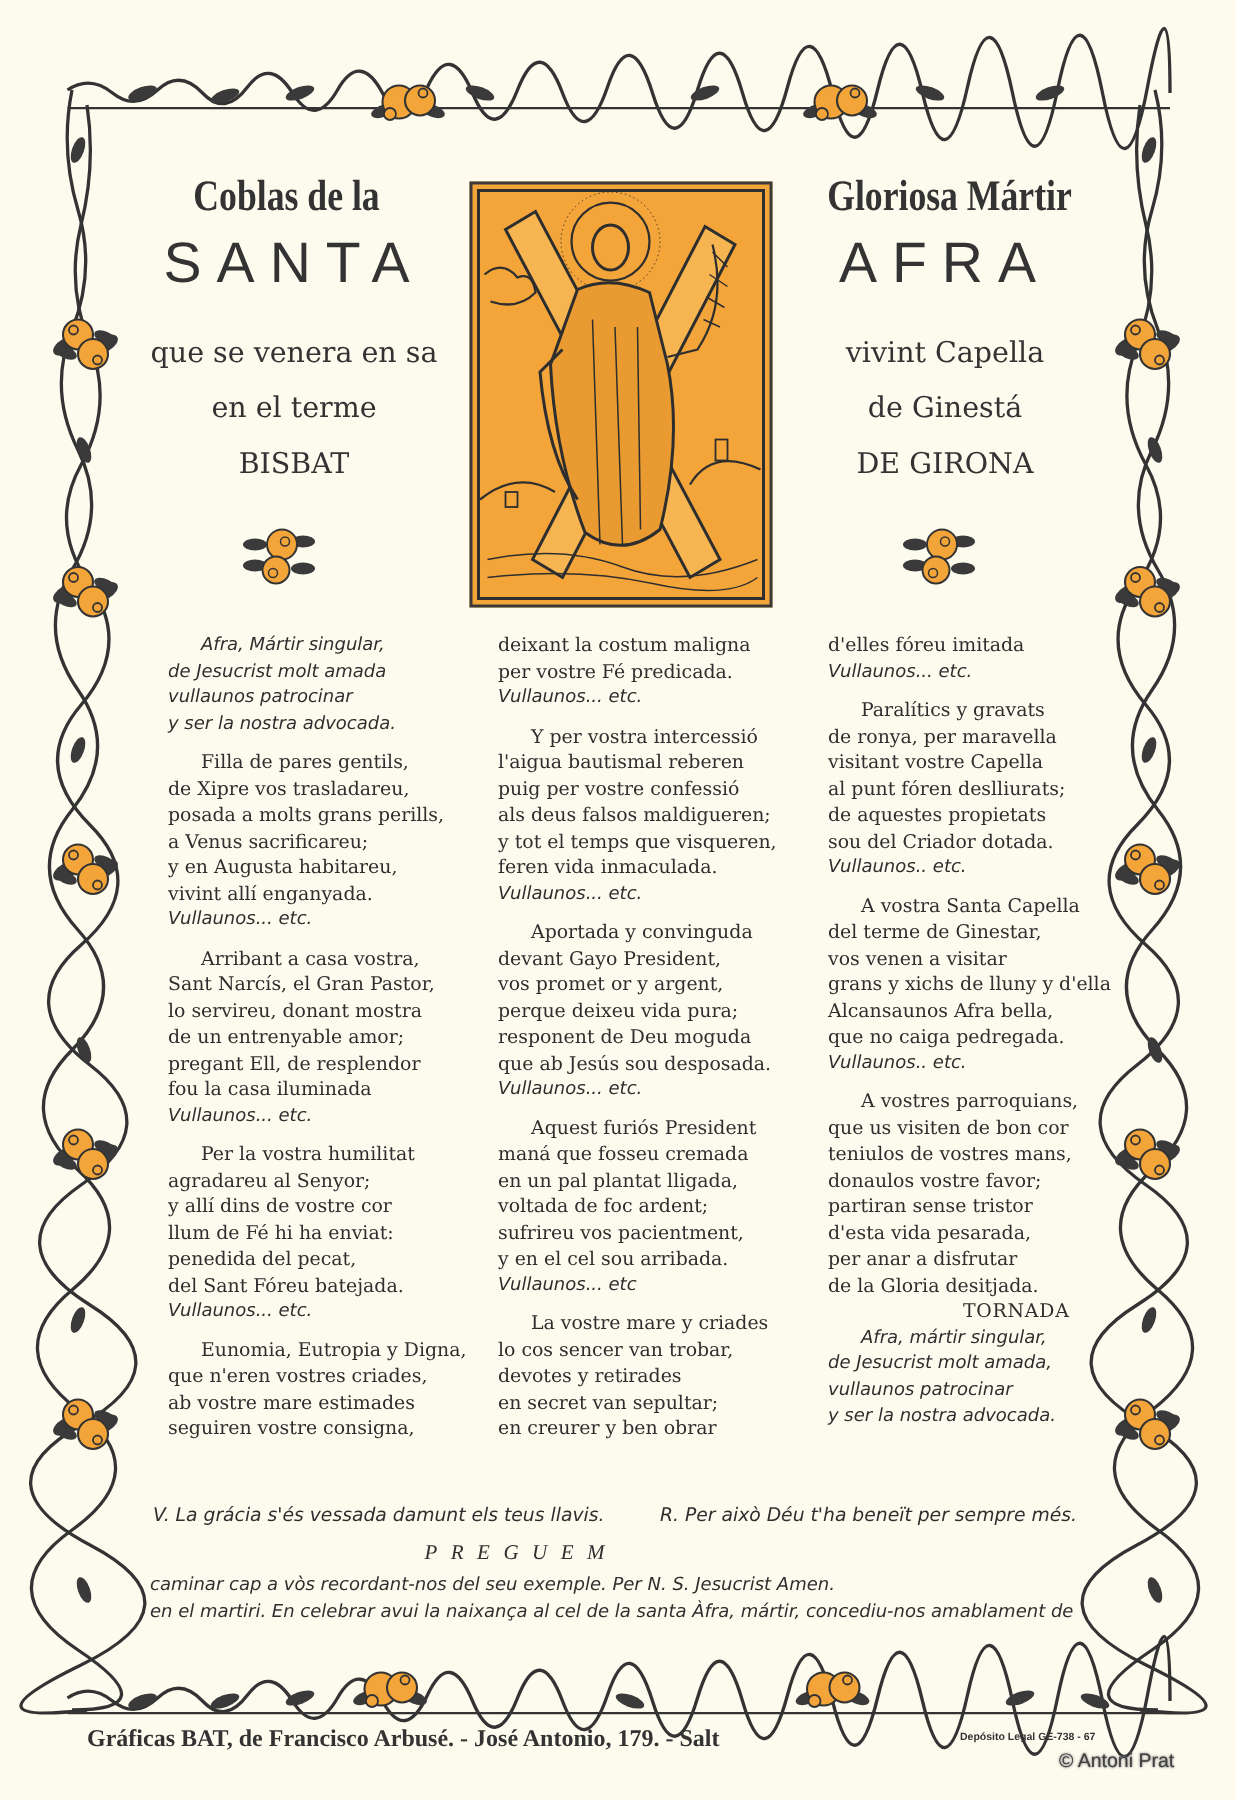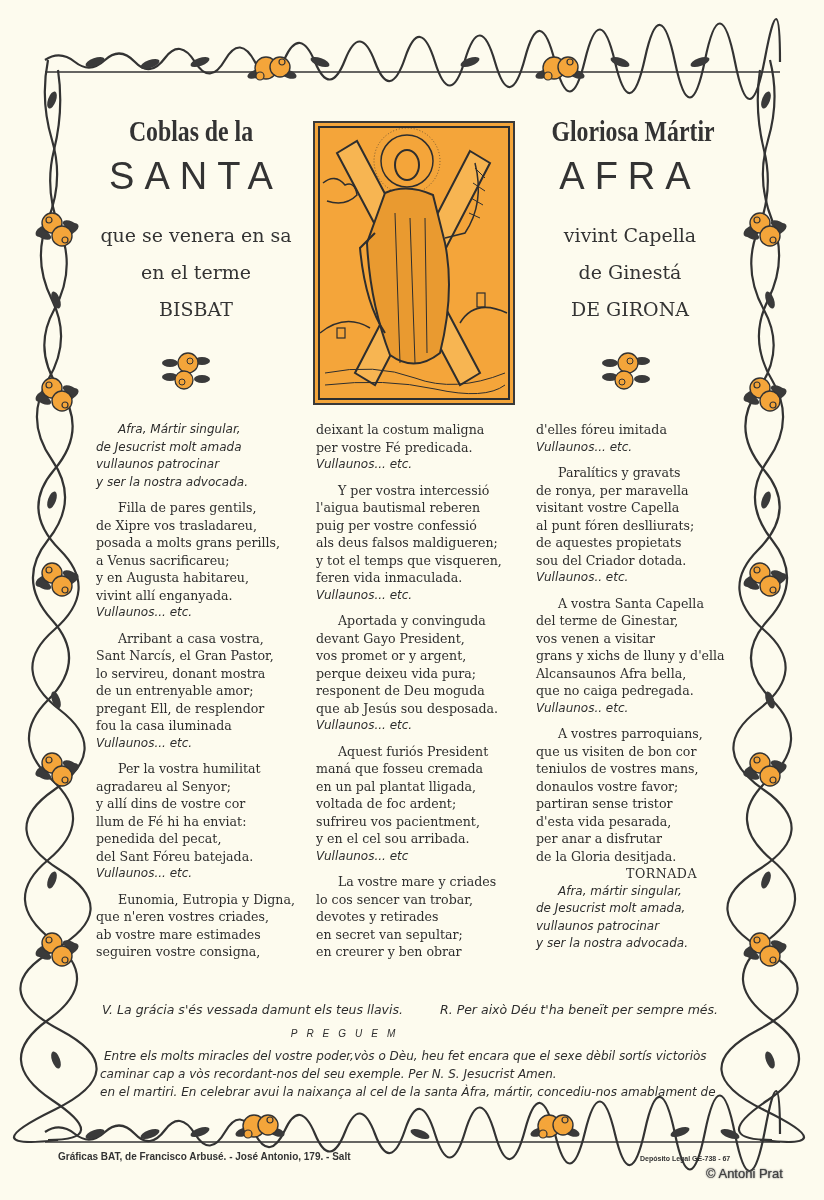--- a/index.html
+++ b/index.html
@@ -9,32 +9,32 @@
       font-family:"DejaVu Serif", serif;
       color:#2e2e2e;
     }
     .border-svg { position:absolute; left:0; top:0; }
     .hdr { position:absolute; text-align:center; color:#333; }
     .title-small { font-family:"Liberation Serif", serif; font-weight:bold; font-size:29px; transform:scaleX(0.82); transform-origin:center; white-space:nowrap; }
     .title-big { font-family:"Liberation Sans", sans-serif; font-size:38px; letter-spacing:10px; }
     .sub { font-family:"DejaVu Serif", serif; font-size:19px; white-space:nowrap; }
     .woodcut { position:absolute; left:313px; top:121px; width:198px; height:280px; background:#f4a53a; border:2px solid #3a3a3a; overflow:hidden; }
     .orn { position:absolute; }
-    .col { position:absolute; font-size:12.6px; line-height:17.5px; white-space:nowrap; }
+    .col { position:absolute; font-size:12.6px; line-height:17.5px; white-space:nowrap;margin-left:16px; }
     .col .line { display:block; }
     .col .it { font-style:italic; font-family:"DejaVu Sans", sans-serif; font-size:12px; }
     .col .ind { padding-left:22px; }
     .col .gap { height:8px; }
     .tornada { padding-left:90px; letter-spacing:0.5px; }
     .vr { position:absolute; top:1002px; left:102px; width:630px; font-family:"DejaVu Sans", sans-serif; font-style:italic; font-size:12.5px; white-space:nowrap; }
     .vr .right { position:absolute; left:338px; top:0; }
-    .preguem { position:absolute; top:1028px; left:0; width:695px; text-align:center; font-family:Liberation Sans, sans-serif; font-style:italic; font-size:10px; letter-spacing:9px; }
+    .preguem { position:absolute; top:1028px; left:0; width:695px; text-align:center; font-family:Liberation Serif, serif; font-style:italic; font-size:14px; letter-spacing:9px; }
     .prayer { position:absolute; top:1047px; left:100px; width:636px; font-family:"DejaVu Sans", sans-serif; font-style:italic; font-size:12px; line-height:18px; }
     .prayer span { display:block; white-space:nowrap; }
-    .footer-left { position:absolute; top:1151px; left:58px; font-family:Liberation Sans, sans-serif; font-weight:bold; font-size:10px; color:#333; }
+    .footer-left { position:absolute; top:1151px; left:58px; font-family:Liberation Serif, serif; font-weight:bold; font-size:16px; color:#333; }
     .footer-right { position:absolute; top:1155px; left:640px; font-family:"Liberation Sans", sans-serif; font-weight:bold; font-size:7px; color:#333; }
     .watermark { position:absolute; top:1166px; left:706px; font-family:"Liberation Sans", sans-serif; font-size:13px; color:#404040; text-shadow:0 0 2px #888, 0 0 1px #777; }
   </style>
 </head>
 <body>
 
 <svg class="border-svg" width="824" height="1200">
   <defs>
     <g id="rose">
       <ellipse cx="-12" cy="-6" rx="9" ry="5" fill="#3a3a3a" transform="rotate(-30)"></ellipse>
@@ -285,20 +285,19 @@
     <span class="line it">y ser la nostra advocada.</span>
   </div>
 
 <div class="vr">
   <span>V.   La grácia s'és vessada damunt els teus llavis.</span>
   <span class="right">R.   Per això Déu t'ha beneït per sempre més.</span>
 </div>
 
 <div class="preguem">PREGUEM</div>
 <div class="prayer">
-  <span style="padding-left:4px;">Entre els molts miracles del vostre poder,vòs o Dèu, heu fet encara que el sexe dèbil sortís victoriòs</span>
   <span>caminar cap a vòs recordant-nos del seu exemple. Per N. S. Jesucrist  Amen.</span>
   <span>en el martiri. En celebrar avui la naixança al cel de la santa Àfra, mártir, concediu-nos amablament de</span>
 </div>
 
 <div class="footer-left">Gráficas BAT, de Francisco Arbusé. - José Antonio, 179. - Salt</div>
 <div class="footer-right">Depósito Legal GE-738 - 67</div>
 <div class="watermark">© Antoni Prat</div>
 
 </body></html>

